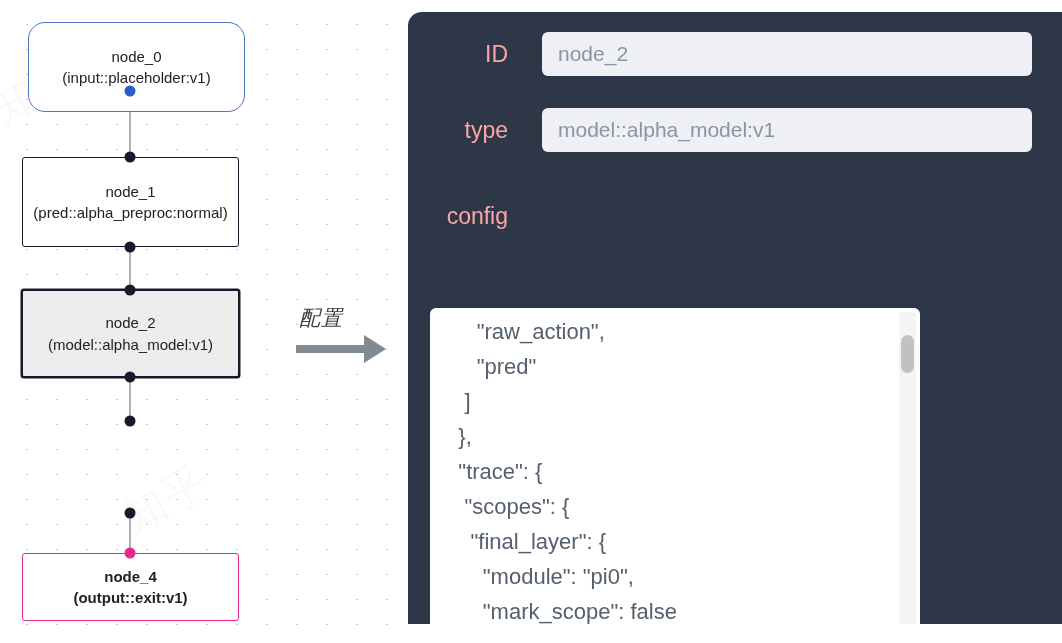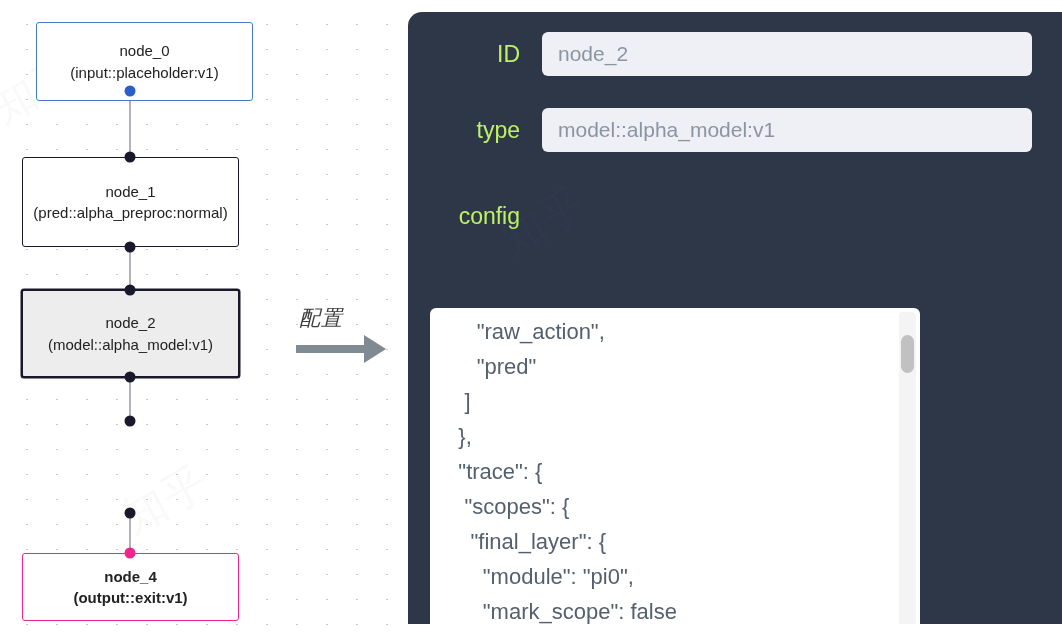--- a/index.html
+++ b/index.html
@@ -132,23 +132,23 @@
 
   .field-row {
     display: flex;
     align-items: flex-start;
     margin-left: 22px;
   }
   .field-label {
     width: 112px;
     flex: 0 0 112px;
     text-align: right;
-    padding-right: 22px;
+    padding-right: 34px;
     box-sizing: border-box;
-    color: #bef264;
+    color: #fca5a5;
     font-size: 23px;
     line-height: 44px;
   }
   .field-label.top { line-height: 40px; }
 
   .text-input {
     box-sizing: border-box;
     width: 490px;
     height: 44px;
     background: #eef0f5;
@@ -261,21 +261,21 @@
   <div class="canvas">
 
     <div class="watermark" style="left:-10px; top:60px;">知乎</div>
     <div class="watermark" style="left:120px; top:470px;">知乎</div>
 
     <div class="edge" style="top:90px;  height:68px;"></div>
     <div class="edge" style="top:246px; height:50px;"></div>
     <div class="edge" style="top:376px; height:44px;"></div>
     <div class="edge" style="top:512px; height:40px;"></div>
 
-    <div class="node blue" style="left:36px; top:22px; width:217px; height:79px;">
+    <div class="node blue" style="left:28px; top:22px; width:217px; height:90px;border-radius:17px;">
       <div class="label"><span>node_0</span><br><span>(input::placeholder:v1)</span></div>
     </div>
     <div class="handle blue" style="top:91px;"></div>
 
     <div class="node" style="left:22px; top:157px; width:217px; height:90px;">
       <div class="label"><span>node_1</span><br><span>(pred::alpha_preproc:normal)</span></div>
     </div>
     <div class="handle" style="top:157px;"></div>
     <div class="handle" style="top:247px;"></div>
 

